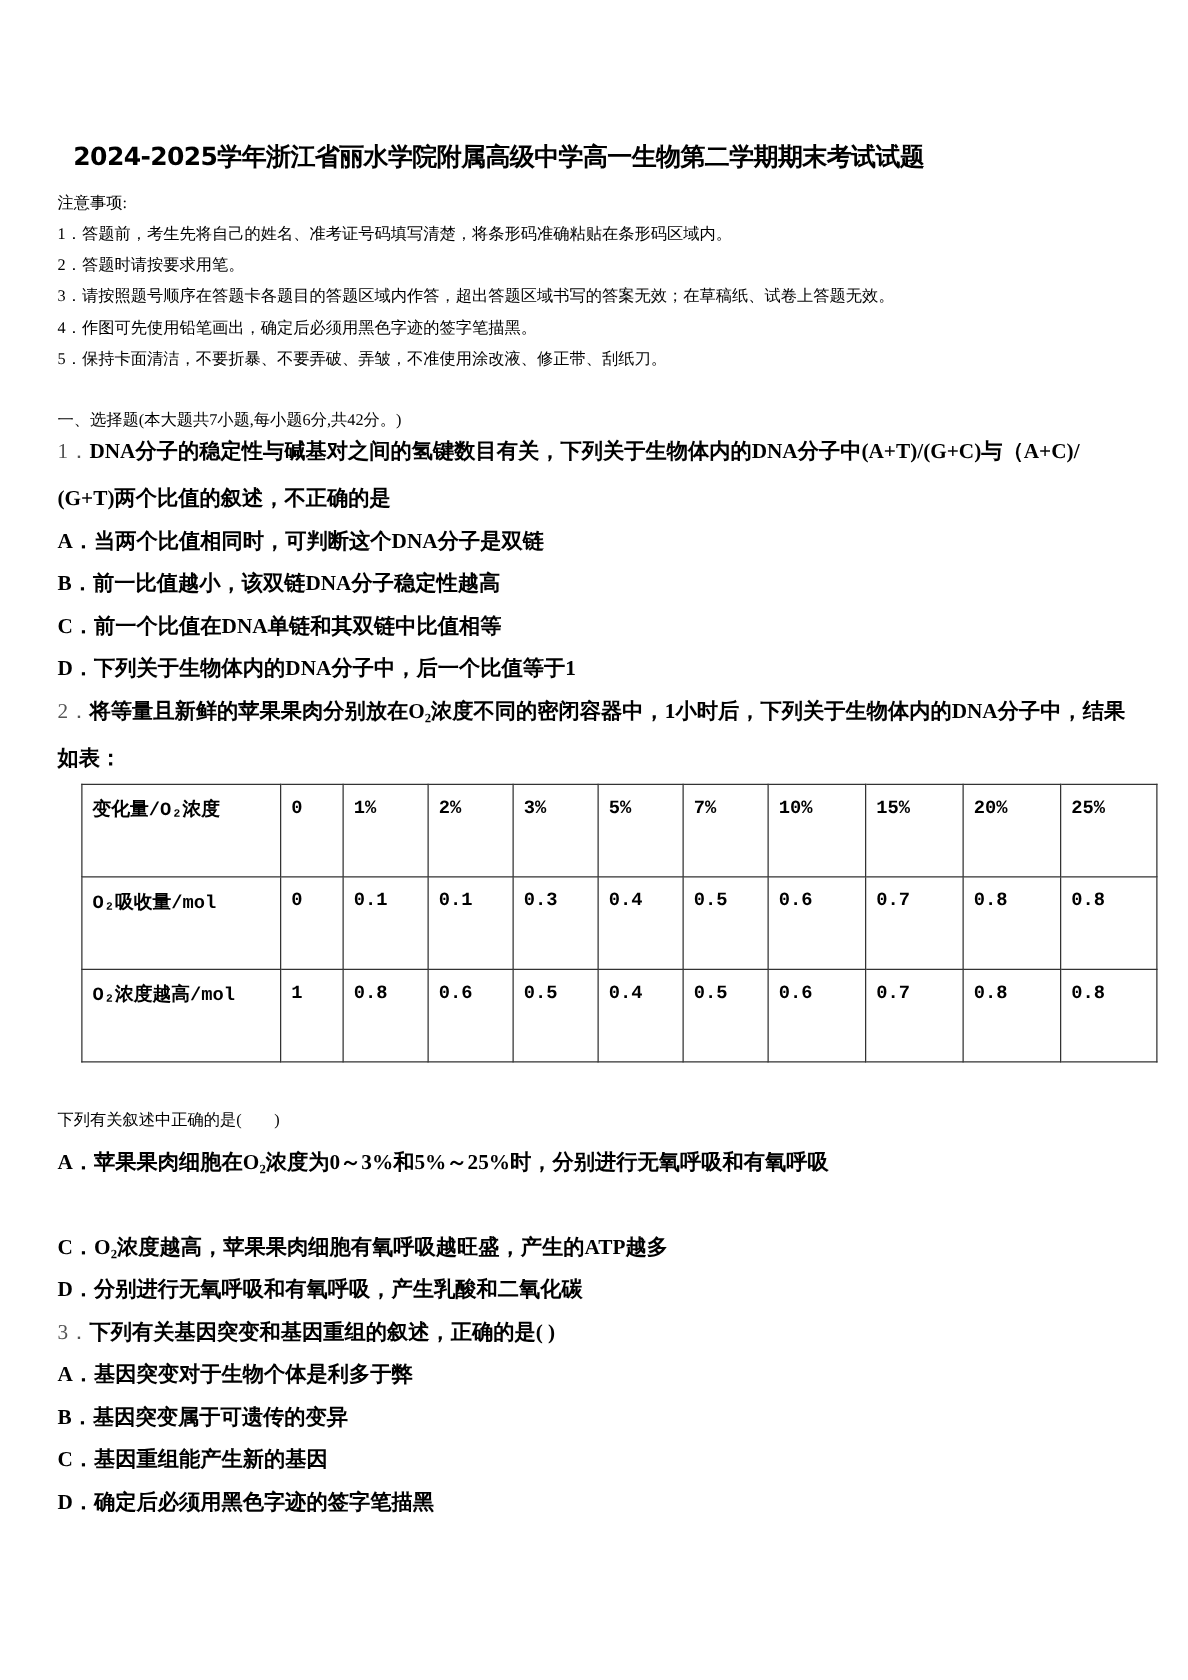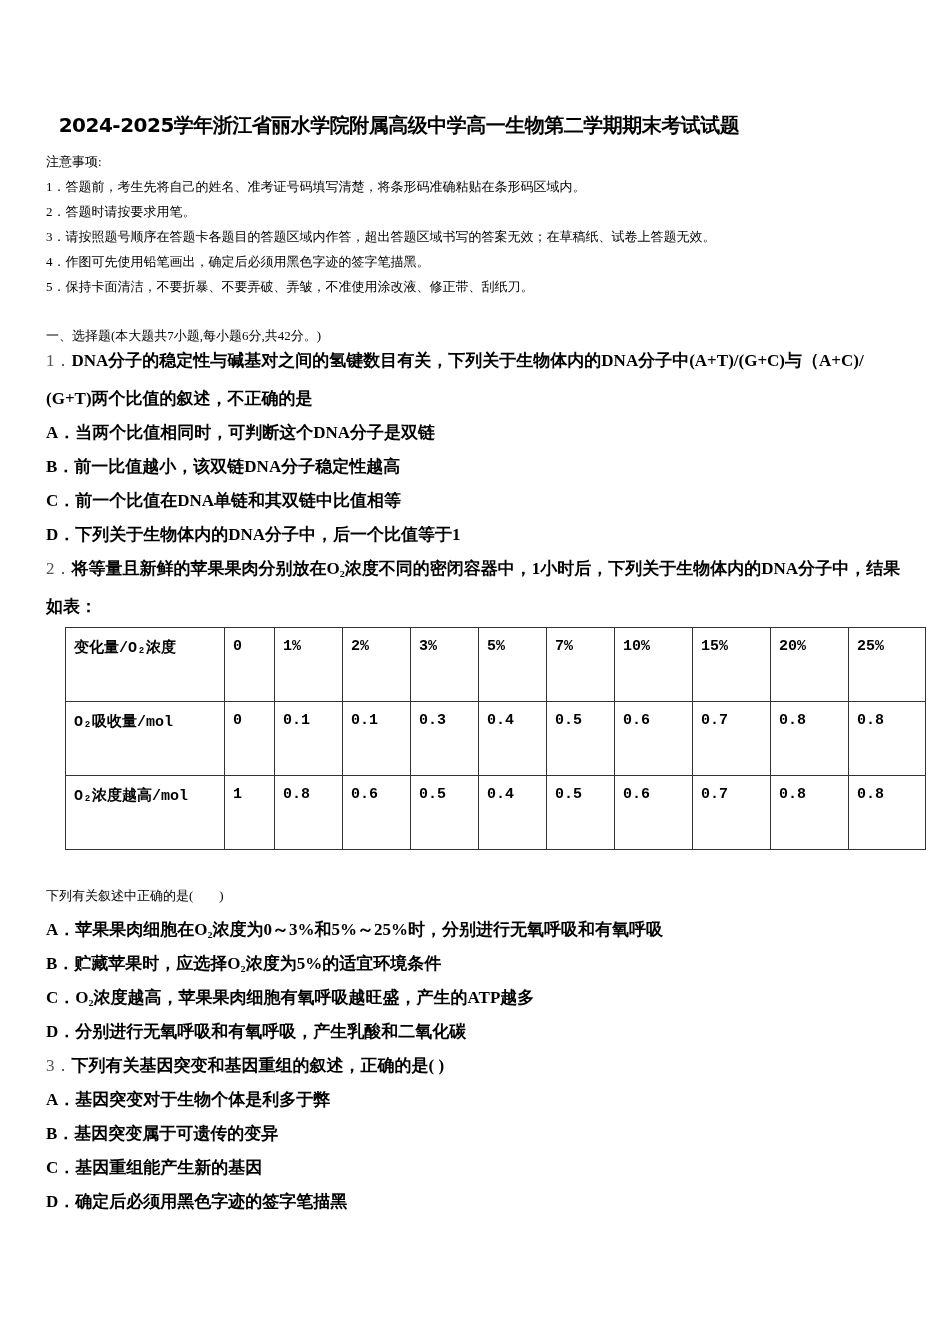--- a/index.html
+++ b/index.html
@@ -104,21 +104,20 @@
       <td>0.6</td>
       <td>0.7</td>
       <td>0.8</td>
       <td>0.8</td>
     </tr>
   </tbody>
     </table>
 
   <div class="line kai" style="top:886px">下列有关叙述中正确的是(　　)</div>
   <div class="line serif bold" style="top:920px">A．苹果果肉细胞在O₂浓度为0～3%和5%～25%时，分别进行无氧呼吸和有氧呼吸</div>
-  <div class="line serif bold" style="top:954px">B．贮藏苹果时，应选择O₂浓度为5%的适宜环境条件</div>
   <div class="line serif bold" style="top:988px">C．O₂浓度越高，苹果果肉细胞有氧呼吸越旺盛，产生的ATP越多</div>
   <div class="line serif bold" style="top:1022px">D．分别进行无氧呼吸和有氧呼吸，产生乳酸和二氧化碳</div>
 
   <div class="line serif bold" style="top:1056px">
     <span class="qnum">3．</span><span>下列有关基因突变和基因重组的叙述，正确的是( )</span>
   </div>
   <div class="line serif bold" style="top:1090px">A．基因突变对于生物个体是利多于弊</div>
   <div class="line serif bold" style="top:1124px">B．基因突变属于可遗传的变异</div>
   <div class="line serif bold" style="top:1158px">C．基因重组能产生新的基因</div>
   <div class="line serif bold" style="top:1192px">D．确定后必须用黑色字迹的签字笔描黑</div>

